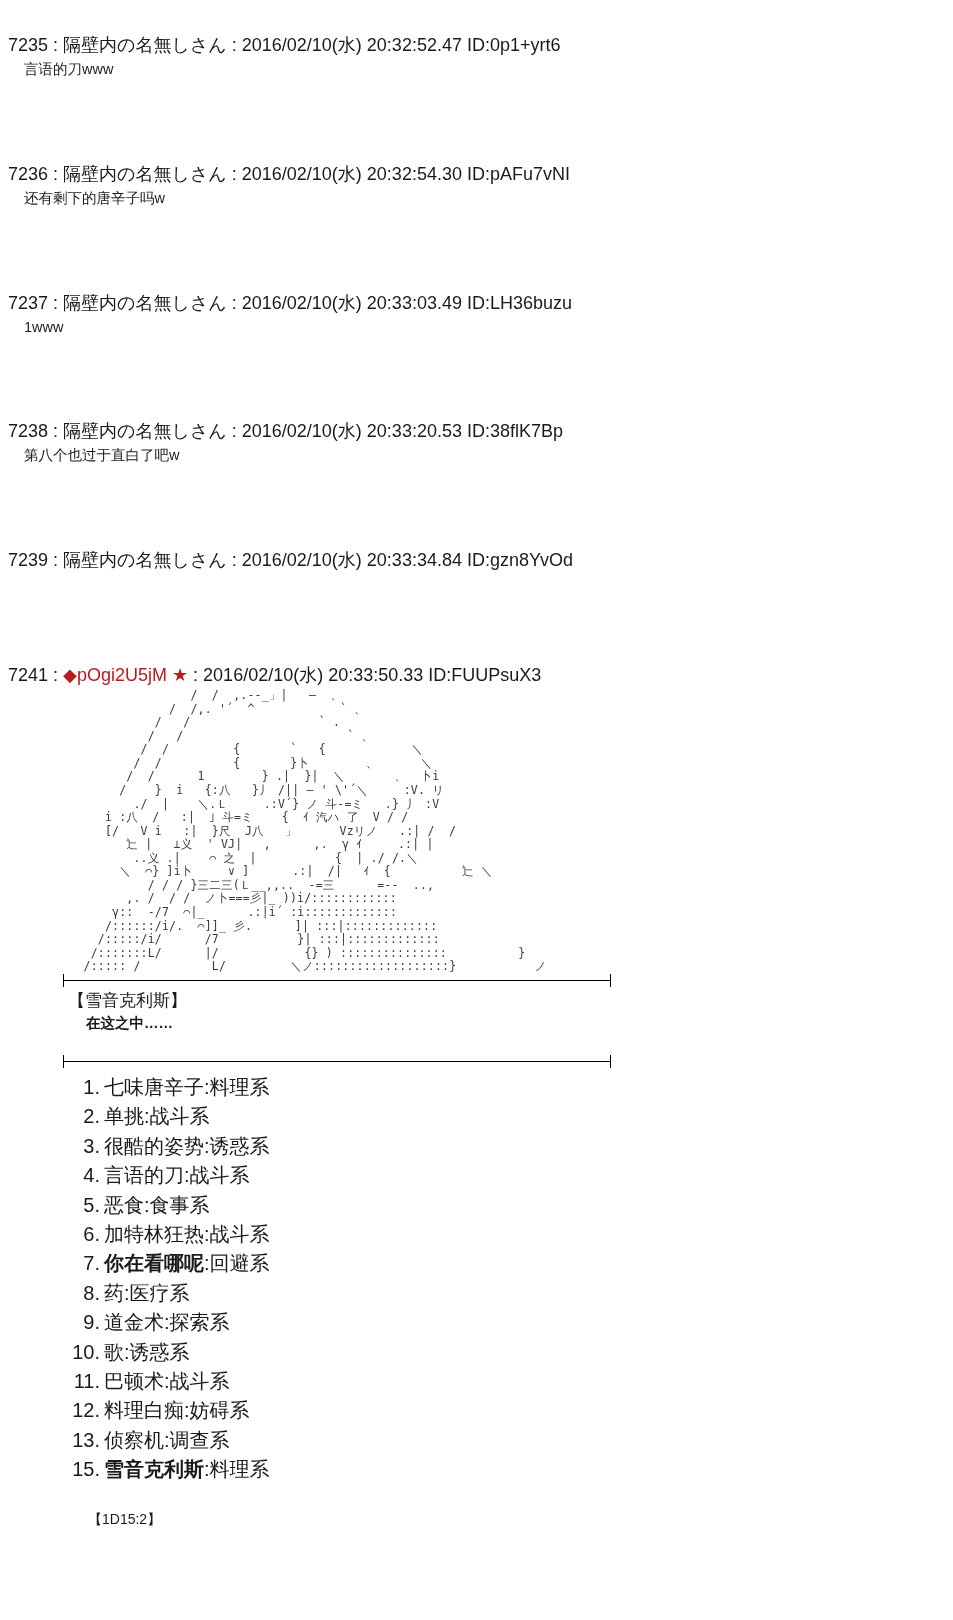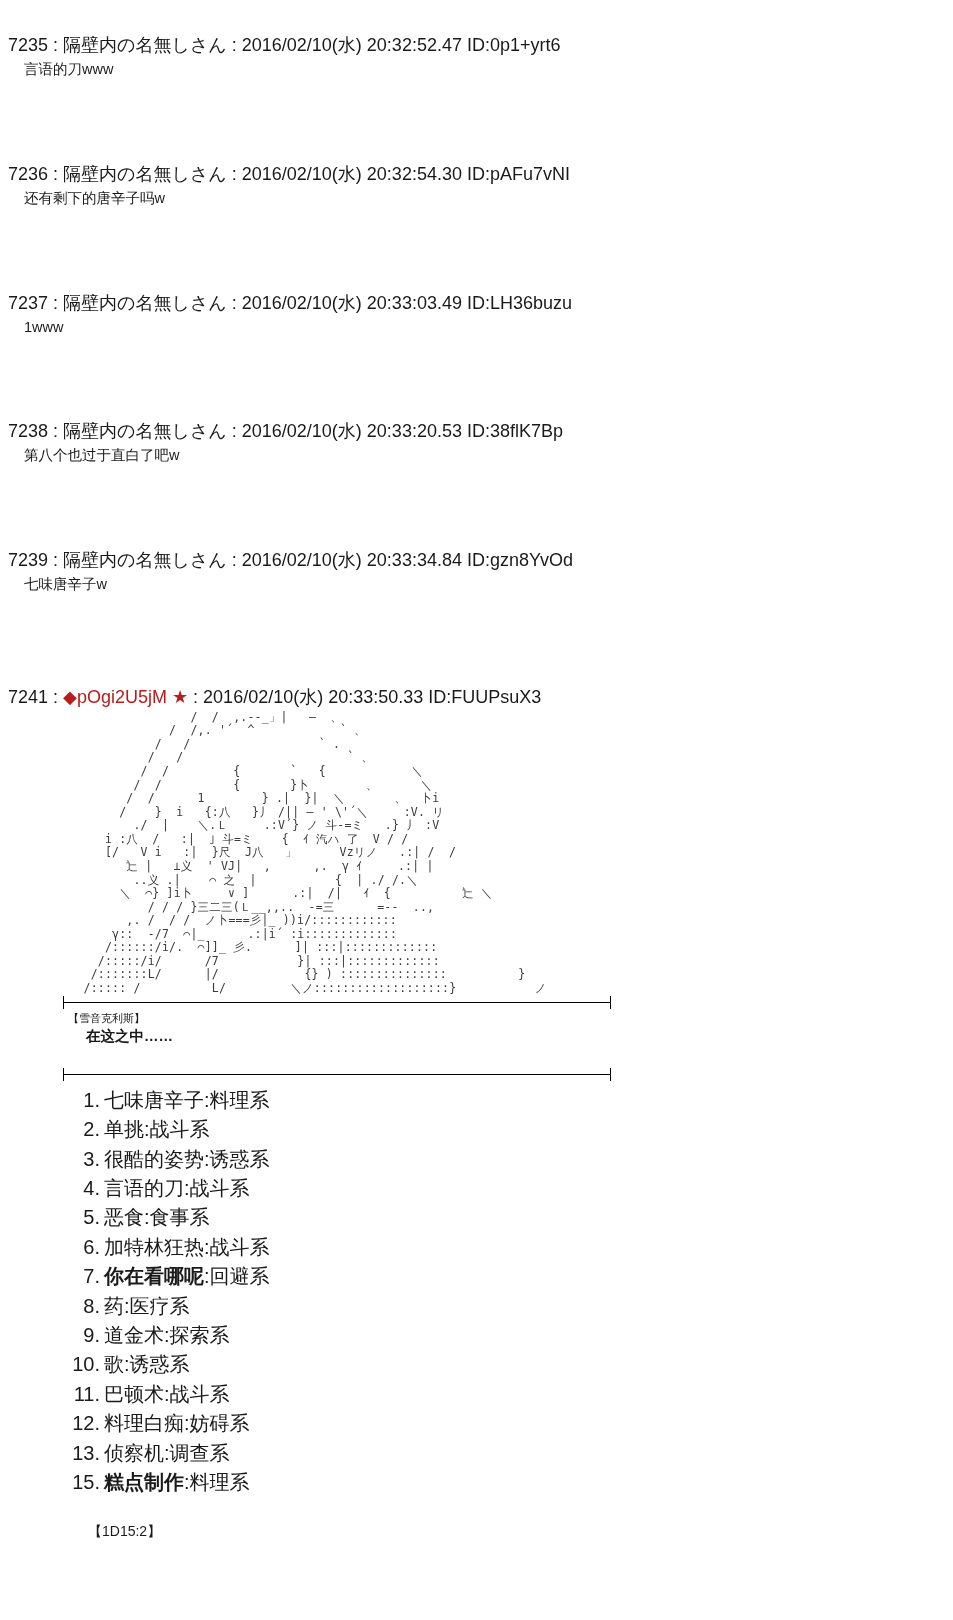--- a/index.html
+++ b/index.html
@@ -85,21 +85,21 @@
     position: absolute;
     top: 0;
     width: 1px;
     height: 13px;
     background: #000;
   }
   .hr-line .tick-l { left: 0; }
   .hr-line .tick-r { right: 0; }
 
   .speaker {
-    font-size: 11px;
+    font-size: 17px;
     line-height: 1.5;
     padding-left: 60px;
   }
   .speech {
     font-size: 14.5px;
     line-height: 1.5;
     padding-left: 78px;
     font-weight: bold;
   }
   .choices {
@@ -164,21 +164,20 @@
     </div>
     <div class="post-body">第八个也过于直白了吧w</div>
   </div>
 
   <div class="spacer-post" style="height:80px"></div>
 
   <div class="post">
     <div class="post-header">
       <span class="post-num">7239</span><span class="post-sep"> : </span><span class="post-name">隔壁内の名無しさん</span><span class="post-sep"> : </span><span class="post-date">2016/02/10(水) 20:33:34.84</span> <span class="post-id">ID:gzn8YvOd</span>
     </div>
-    <div class="post-body">七味唐辛子w</div>
   </div>
 
   <div class="spacer-post" style="height:88px"></div>
 
   <div class="post">
     <div class="post-header">
       <span class="post-num">7241</span><span class="post-sep"> : </span><span class="post-name trip">◆pOgi2U5jM ★</span><span class="post-sep"> : </span><span class="post-date">2016/02/10(水) 20:33:50.33</span> <span class="post-id">ID:FUUPsuX3</span>
     </div>
 
     <div class="aa-block">                    /  /  ,.-‐_」|   ―  、
@@ -225,19 +224,19 @@
       <div class="choice"><span class="idx">4.</span><span>言语的刀:战斗系</span></div>
       <div class="choice"><span class="idx">5.</span><span>恶食:食事系</span></div>
       <div class="choice"><span class="idx">6.</span><span>加特林狂热:战斗系</span></div>
       <div class="choice"><span class="idx">7.</span><b>你在看哪呢</b><span>:回避系</span></div>
       <div class="choice"><span class="idx">8.</span><span>药:医疗系</span></div>
       <div class="choice"><span class="idx">9.</span><span>道金术:探索系</span></div>
       <div class="choice"><span class="idx">10.</span><span>歌:诱惑系</span></div>
       <div class="choice"><span class="idx">11.</span><span>巴顿术:战斗系</span></div>
       <div class="choice"><span class="idx">12.</span><span>料理白痴:妨碍系</span></div>
       <div class="choice"><span class="idx">13.</span><span>侦察机:调查系</span></div>
-      <div class="choice"><span class="idx">15.</span><b>糕点制作</b><span>:料理系</span></div>
+      <div class="choice"><span class="idx">15.</span><b>雪音克利斯</b><span>:料理系</span></div>
     </div>
 
     <div class="dice">【1D15:2】</div>
   </div>
 
 </div>
 
 </body></html>

